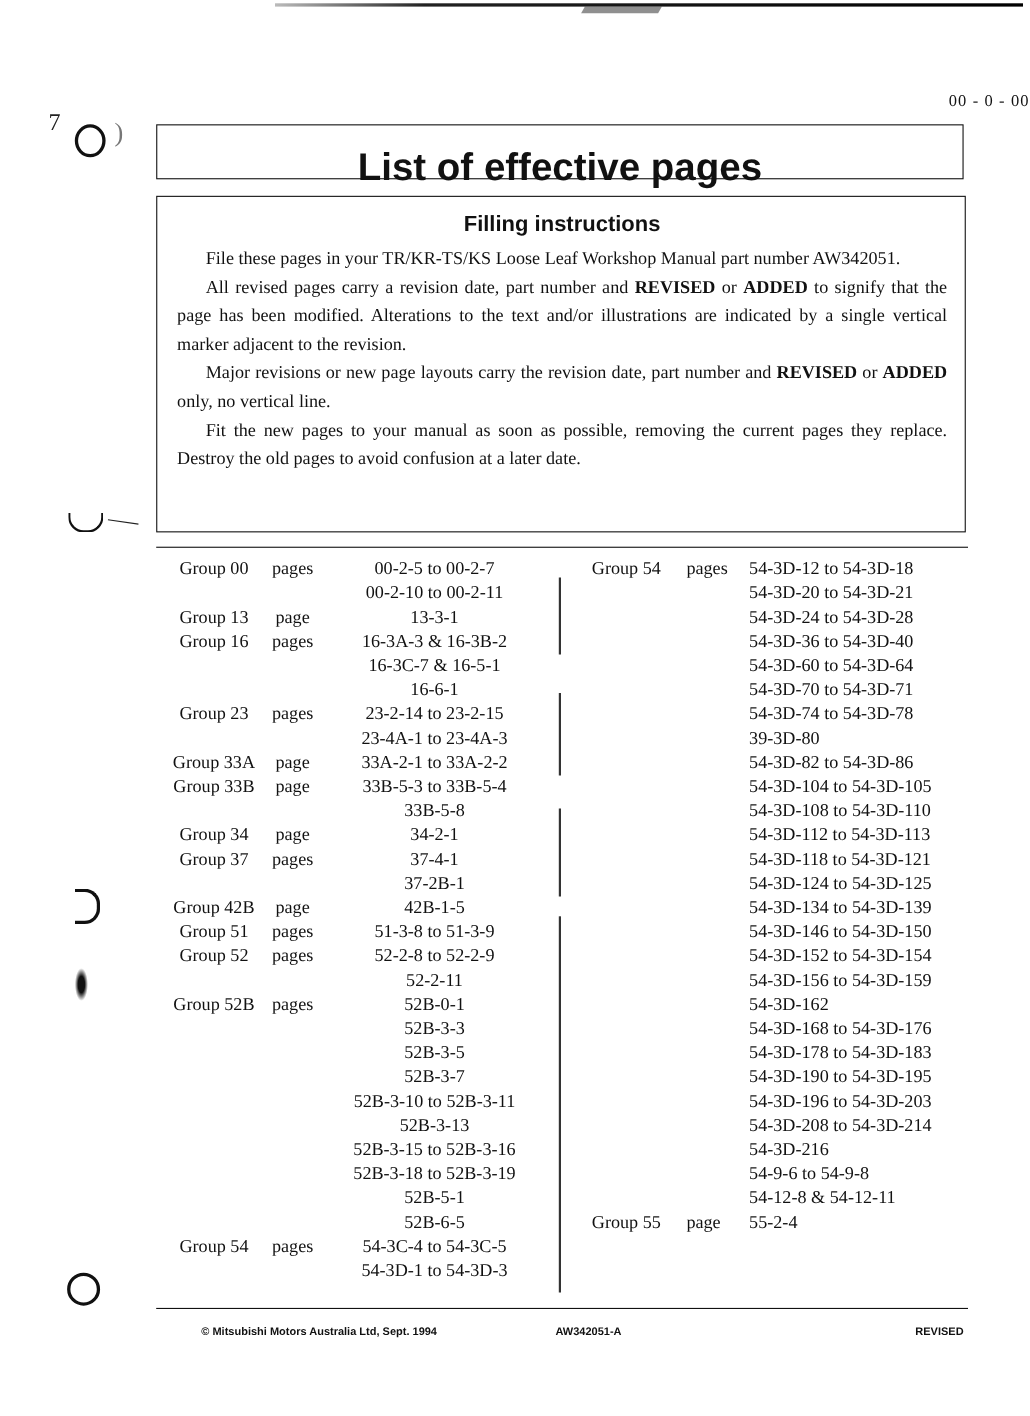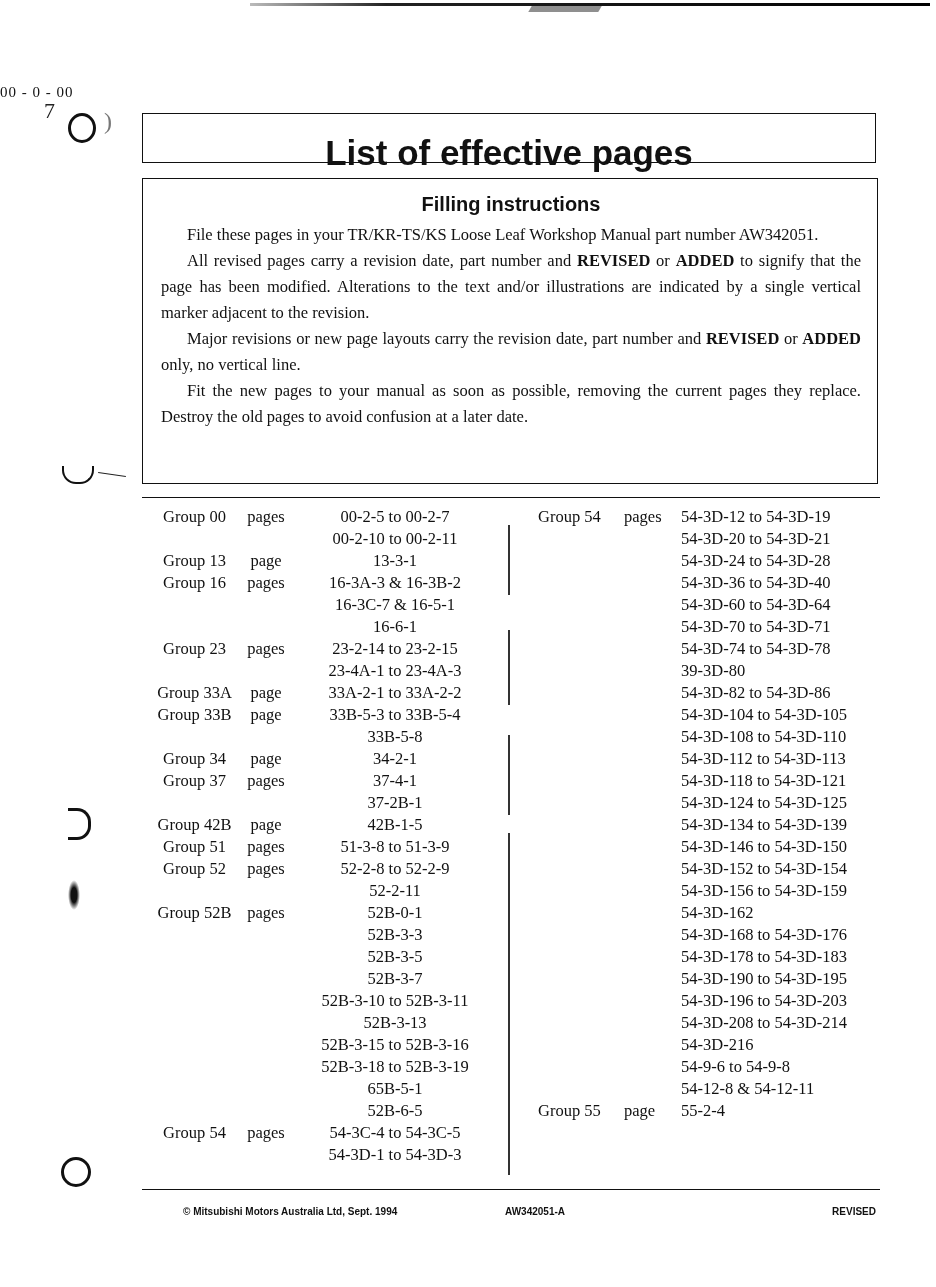--- a/index.html
+++ b/index.html
@@ -8,21 +8,21 @@
   .sans { font-family: "Liberation Sans", "DejaVu Sans", sans-serif; }
 
   
   .scan-top { position: absolute; left: 250px; top: 3px; width: 680px; height: 3px;
     background: linear-gradient(90deg, #bbb 0%, #222 20%, #111 60%, #000 100%); }
   .scan-smudge { position: absolute; left: 530px; top: 6px; width: 70px; height: 6px;
     background: #333; opacity: .55; transform: skewX(-30deg); }
   .punch { position: absolute; border: 3px solid #111; border-radius: 50%; }
   .mark { position: absolute; font-family: "Liberation Serif", serif; color: #222; }
 
-  .page-number { position: absolute; left: 0; width: 100%; top: 84px; text-align: left;
+  .page-number { position: absolute; left: 0; width: 100%; top: 84px; text-align: right;
     font-size: 15px; letter-spacing: 1px; }
 
   .title-box { position: absolute; left: 142px; top: 113px; width: 734px; height: 50px;
     border: 1.5px solid #111; box-sizing: border-box; text-align: center; }
   .title-box h1 { margin: 16px; line-height: 46px; font-size: 35px; font-weight: bold; }
 
   .instructions { position: absolute; left: 142px; top: 178px; width: 736px; height: 306px;
     border: 1.5px solid #111; box-sizing: border-box; padding: 14px 16px 0 18px; }
   .instructions h2 { margin: 0 0 6px 0; text-align: center; font-size: 20px; font-weight: bold; }
   .instructions p { margin: 0; font-size: 16.5px; line-height: 26px; text-indent: 26px; text-align: justify; }
@@ -211,21 +211,21 @@
       <span class="rng">52B-3-15 to 52B-3-16</span>
     </div>
   <div class="row">
       <span class="grp"></span>
       <span class="kind"></span>
       <span class="rng">52B-3-18 to 52B-3-19</span>
     </div>
   <div class="row">
       <span class="grp"></span>
       <span class="kind"></span>
-      <span class="rng">65B-5-1</span>
+      <span class="rng">52B-5-1</span>
     </div>
   <div class="row">
       <span class="grp"></span>
       <span class="kind"></span>
       <span class="rng">52B-6-5</span>
     </div>
   <div class="row">
       <span class="grp">Group 54</span>
       <span class="kind">pages</span>
       <span class="rng">54-3C-4 to 54-3C-5</span>
@@ -234,21 +234,21 @@
       <span class="grp"></span>
       <span class="kind"></span>
       <span class="rng">54-3D-1 to 54-3D-3</span>
     </div>
 </div>
 
 <div class="col col-right serif">
   <div class="row">
       <span class="grp">Group 54</span>
       <span class="kind">pages</span>
-      <span class="rng">54-3D-12 to 54-3D-19</span>
+      <span class="rng">54-3D-12 to 54-3D-18</span>
     </div>
   <div class="row">
       <span class="grp"></span>
       <span class="kind"></span>
       <span class="rng">54-3D-20 to 54-3D-21</span>
     </div>
   <div class="row">
       <span class="grp"></span>
       <span class="kind"></span>
       <span class="rng">54-3D-24 to 54-3D-28</span>

